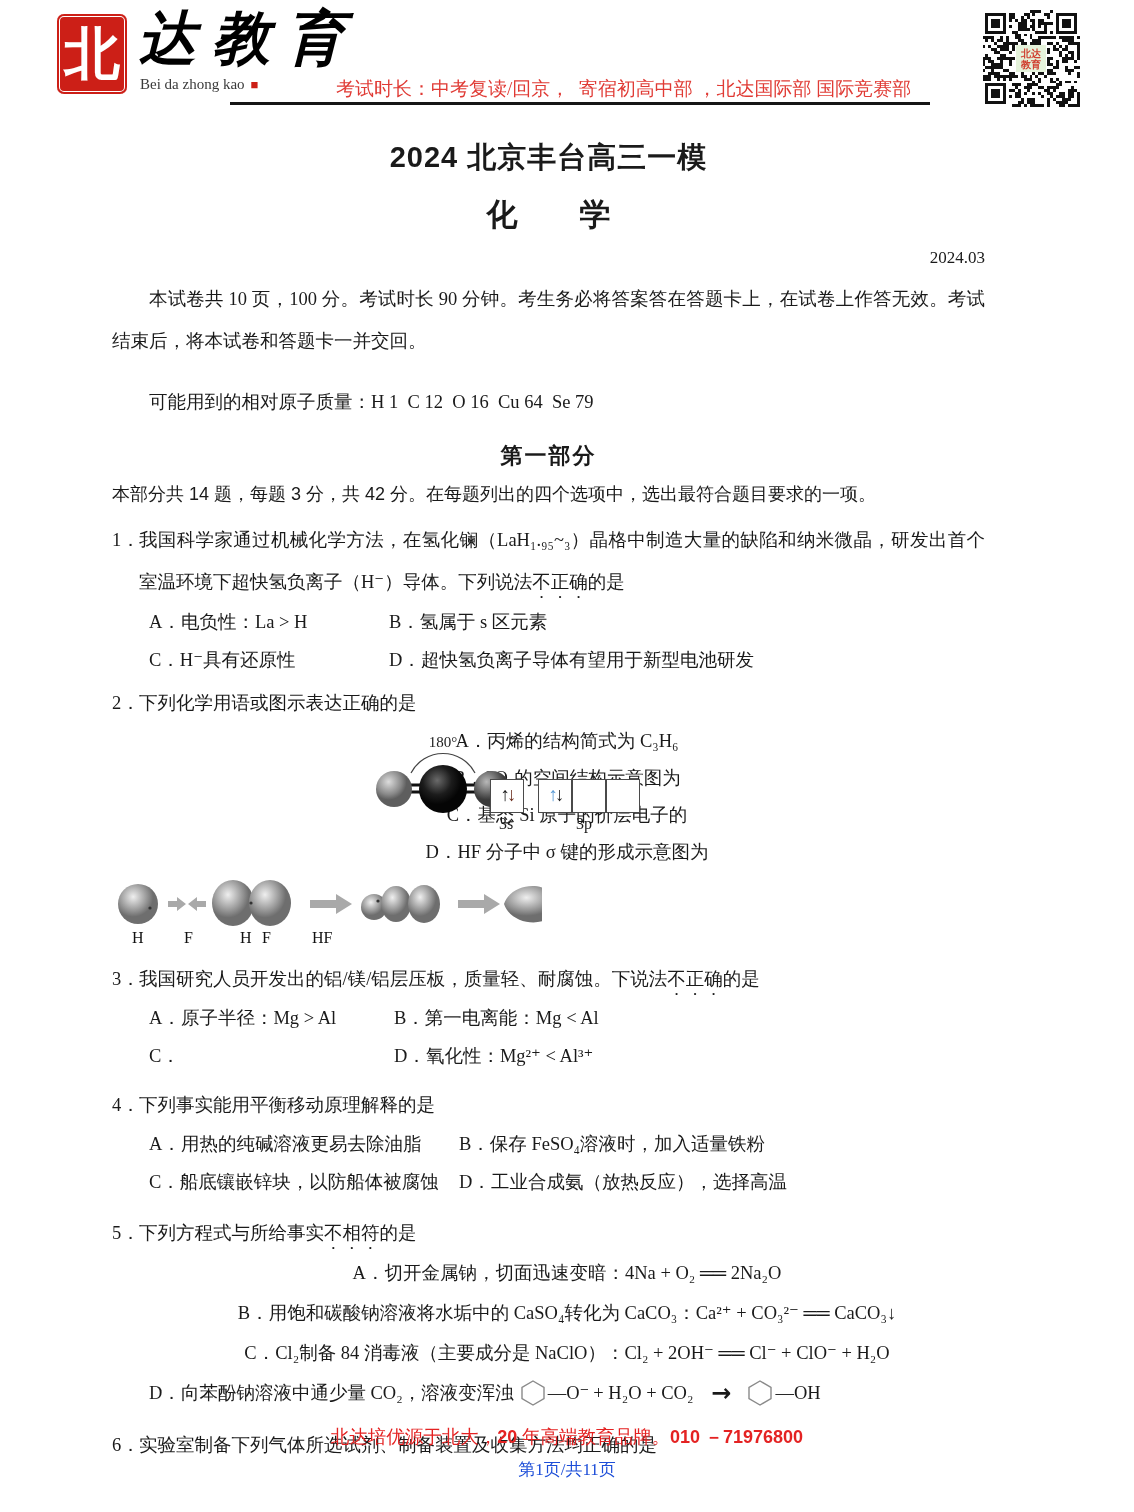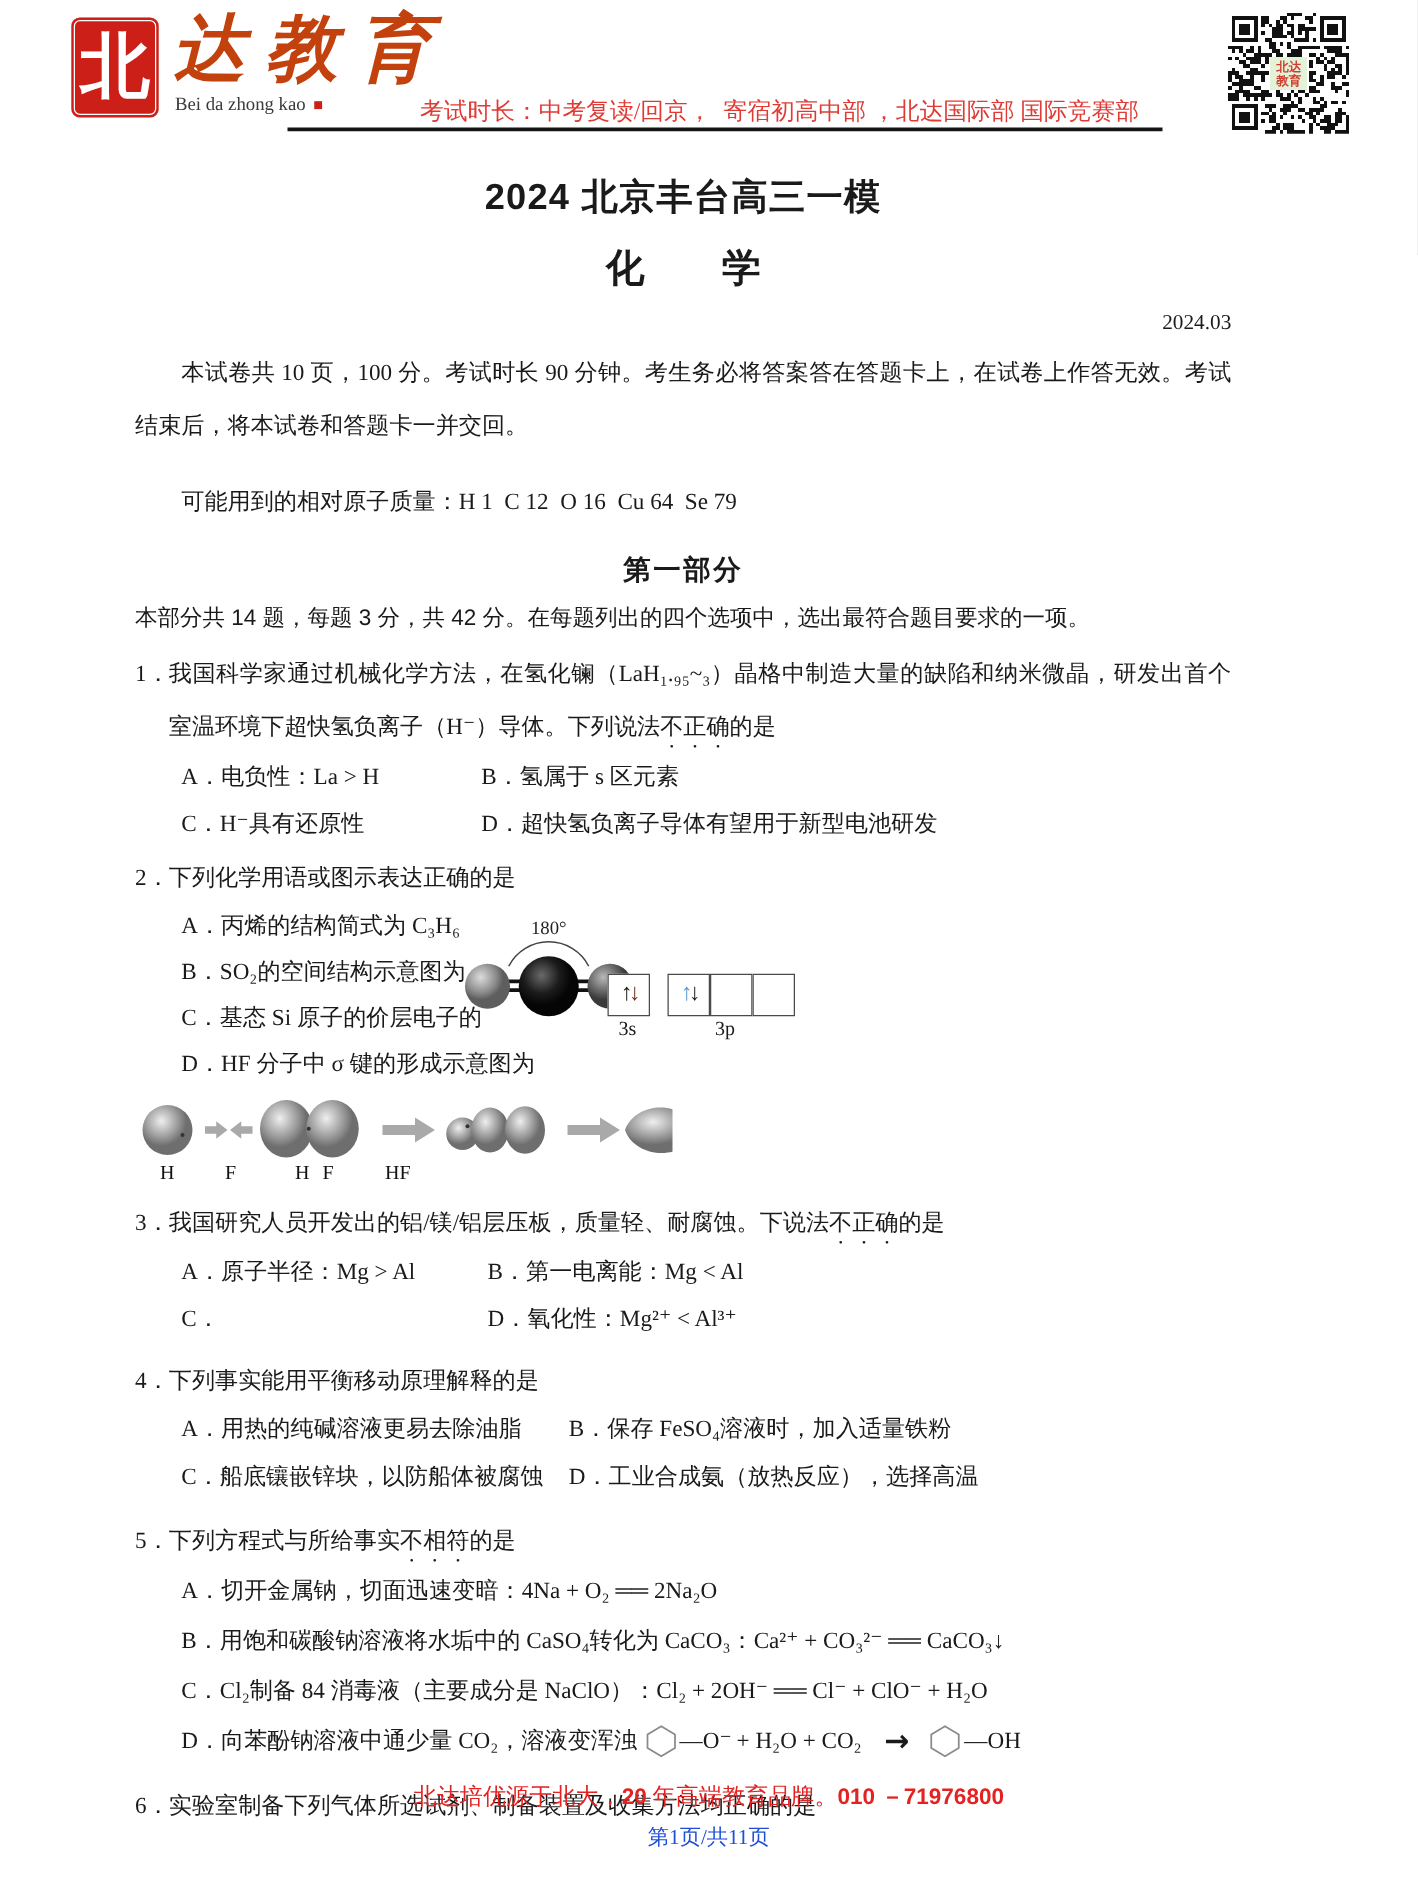--- a/index.html
+++ b/index.html
@@ -4,32 +4,32 @@
 <style>
   html,body{margin:0;padding:0;background:#e8e8e8;}
   .page{position:relative;width:1134px;height:1512px;margin:0 auto;background:#ffffff;
         font-family:"Liberation Serif","DejaVu Serif",serif;color:#1a1a1a;overflow:hidden;}
 
   
   .header{position:relative;height:112px;}
   .seal{position:absolute;left:57px;top:14px;width:70px;height:80px;background:#cc1f17;
         border-radius:7px;color:#fff;font-size:56px;font-weight:bold;text-align:center;line-height:80px;
         font-family:"Liberation Serif",serif;box-shadow:0 0 0 2px #cc1f17 inset, 0 0 0 3px #fff inset;}
-  .logo-script{position:absolute;left:138px;top:0px;color:#c2410c;font-size:58px;font-weight:900;
+  .logo-script{position:absolute;left:138px;top:0px;color:#000000;font-size:58px;font-weight:900;
         font-style:italic;letter-spacing:16px;font-family:"Liberation Serif",serif;white-space:nowrap;}
   .logo-sub{position:absolute;left:140px;top:76px;font-size:15px;color:#3a3a3a;
         font-family:"Liberation Serif",serif;}
   .logo-bullet{color:#cc1f17;font-size:13px;margin-left:6px;}
   .tagline{position:absolute;left:336px;top:76px;color:#e03a34;font-size:19px;white-space:pre-wrap;
         font-family:"Liberation Serif",serif;}
   .header-rule{position:absolute;left:230px;top:102px;width:700px;height:3px;background:#151515;}
   .qr{position:absolute;left:981px;top:10px;width:100px;height:97px;}
 
   
-  .content{padding:0 149px 0 84px;margin-left:24px;}
+  .content{padding:0 149px 0 112px;}
   .doc-title{margin-top:26px;text-align:center;font-family:"Liberation Sans","DejaVu Sans",sans-serif;
         font-weight:bold;font-size:29px;letter-spacing:1px;}
   .doc-subject{margin-top:16px;text-align:center;font-family:"Liberation Sans","DejaVu Sans",sans-serif;
         font-weight:bold;font-size:31px;}
   .doc-date{margin-top:12px;text-align:right;font-size:17px;}
 
   .intro-p{margin-top:10px;font-size:18.5px;line-height:42px;text-indent:2em;text-align:justify;}
   .masses{margin-top:0;font-size:18.5px;line-height:42px;text-indent:2em;white-space:pre-wrap;}
 
   .section-head{margin-top:8px;text-align:center;font-family:"Liberation Sans","DejaVu Sans",sans-serif;
@@ -43,21 +43,21 @@
   .stem{line-height:42px;text-align:justify;}
   .stem-s{line-height:40px;}
   .emph{-webkit-text-emphasis:filled dot;-webkit-text-emphasis-position:under left;
         text-emphasis:filled dot;text-emphasis-position:under left;}
   .opts{padding-left:10px;}
   .opt-row{display:flex;line-height:38px;}
   .opt{display:flex;}
   .col-240{width:240px;}
   .col-245{width:245px;}
   .col-310{width:310px;}
-  .opt-line{line-height:37px;}
+  .opt-line{line-height:37px;text-align:center;}
   .q1{margin-top:12px;}
   .q2{margin-top:4px;}
   .q3{margin-top:8px;}
   .q4{margin-top:10px;}
   .q5{margin-top:12px;}
   .q6{margin-top:12px;}
 
   
   .mol{position:absolute;left:255px;top:50px;}
   .orbitals{position:absolute;left:378px;top:96px;font-family:"Liberation Serif",serif;}

